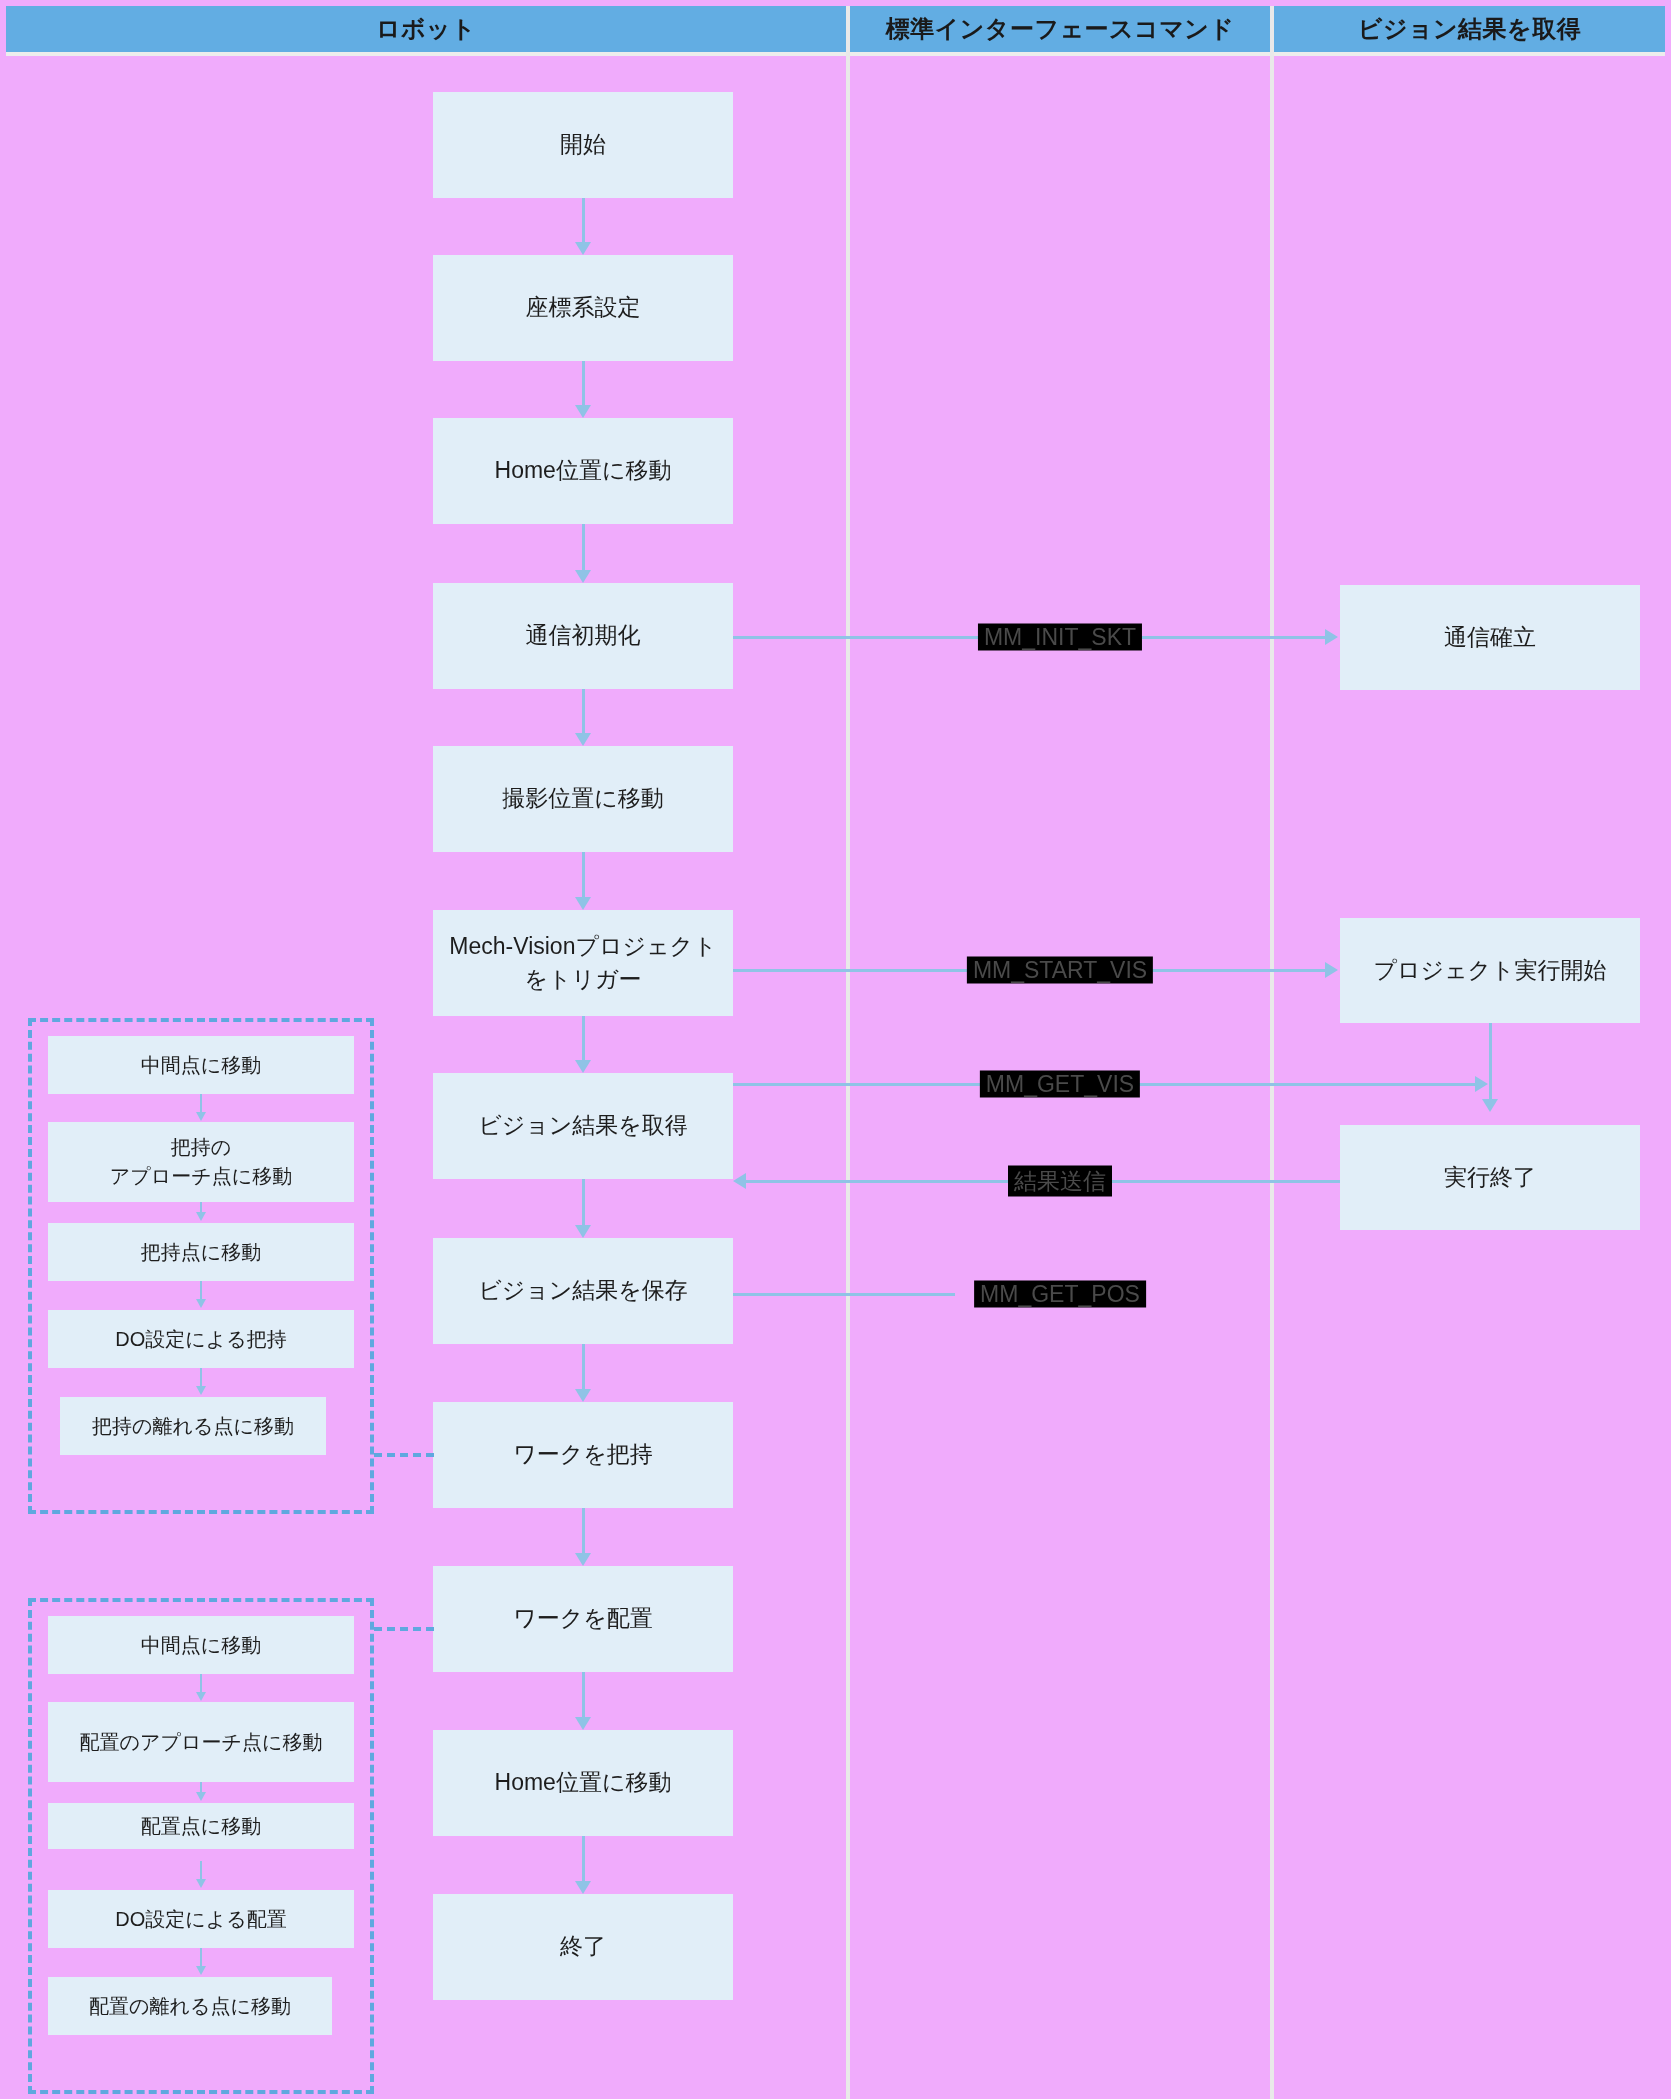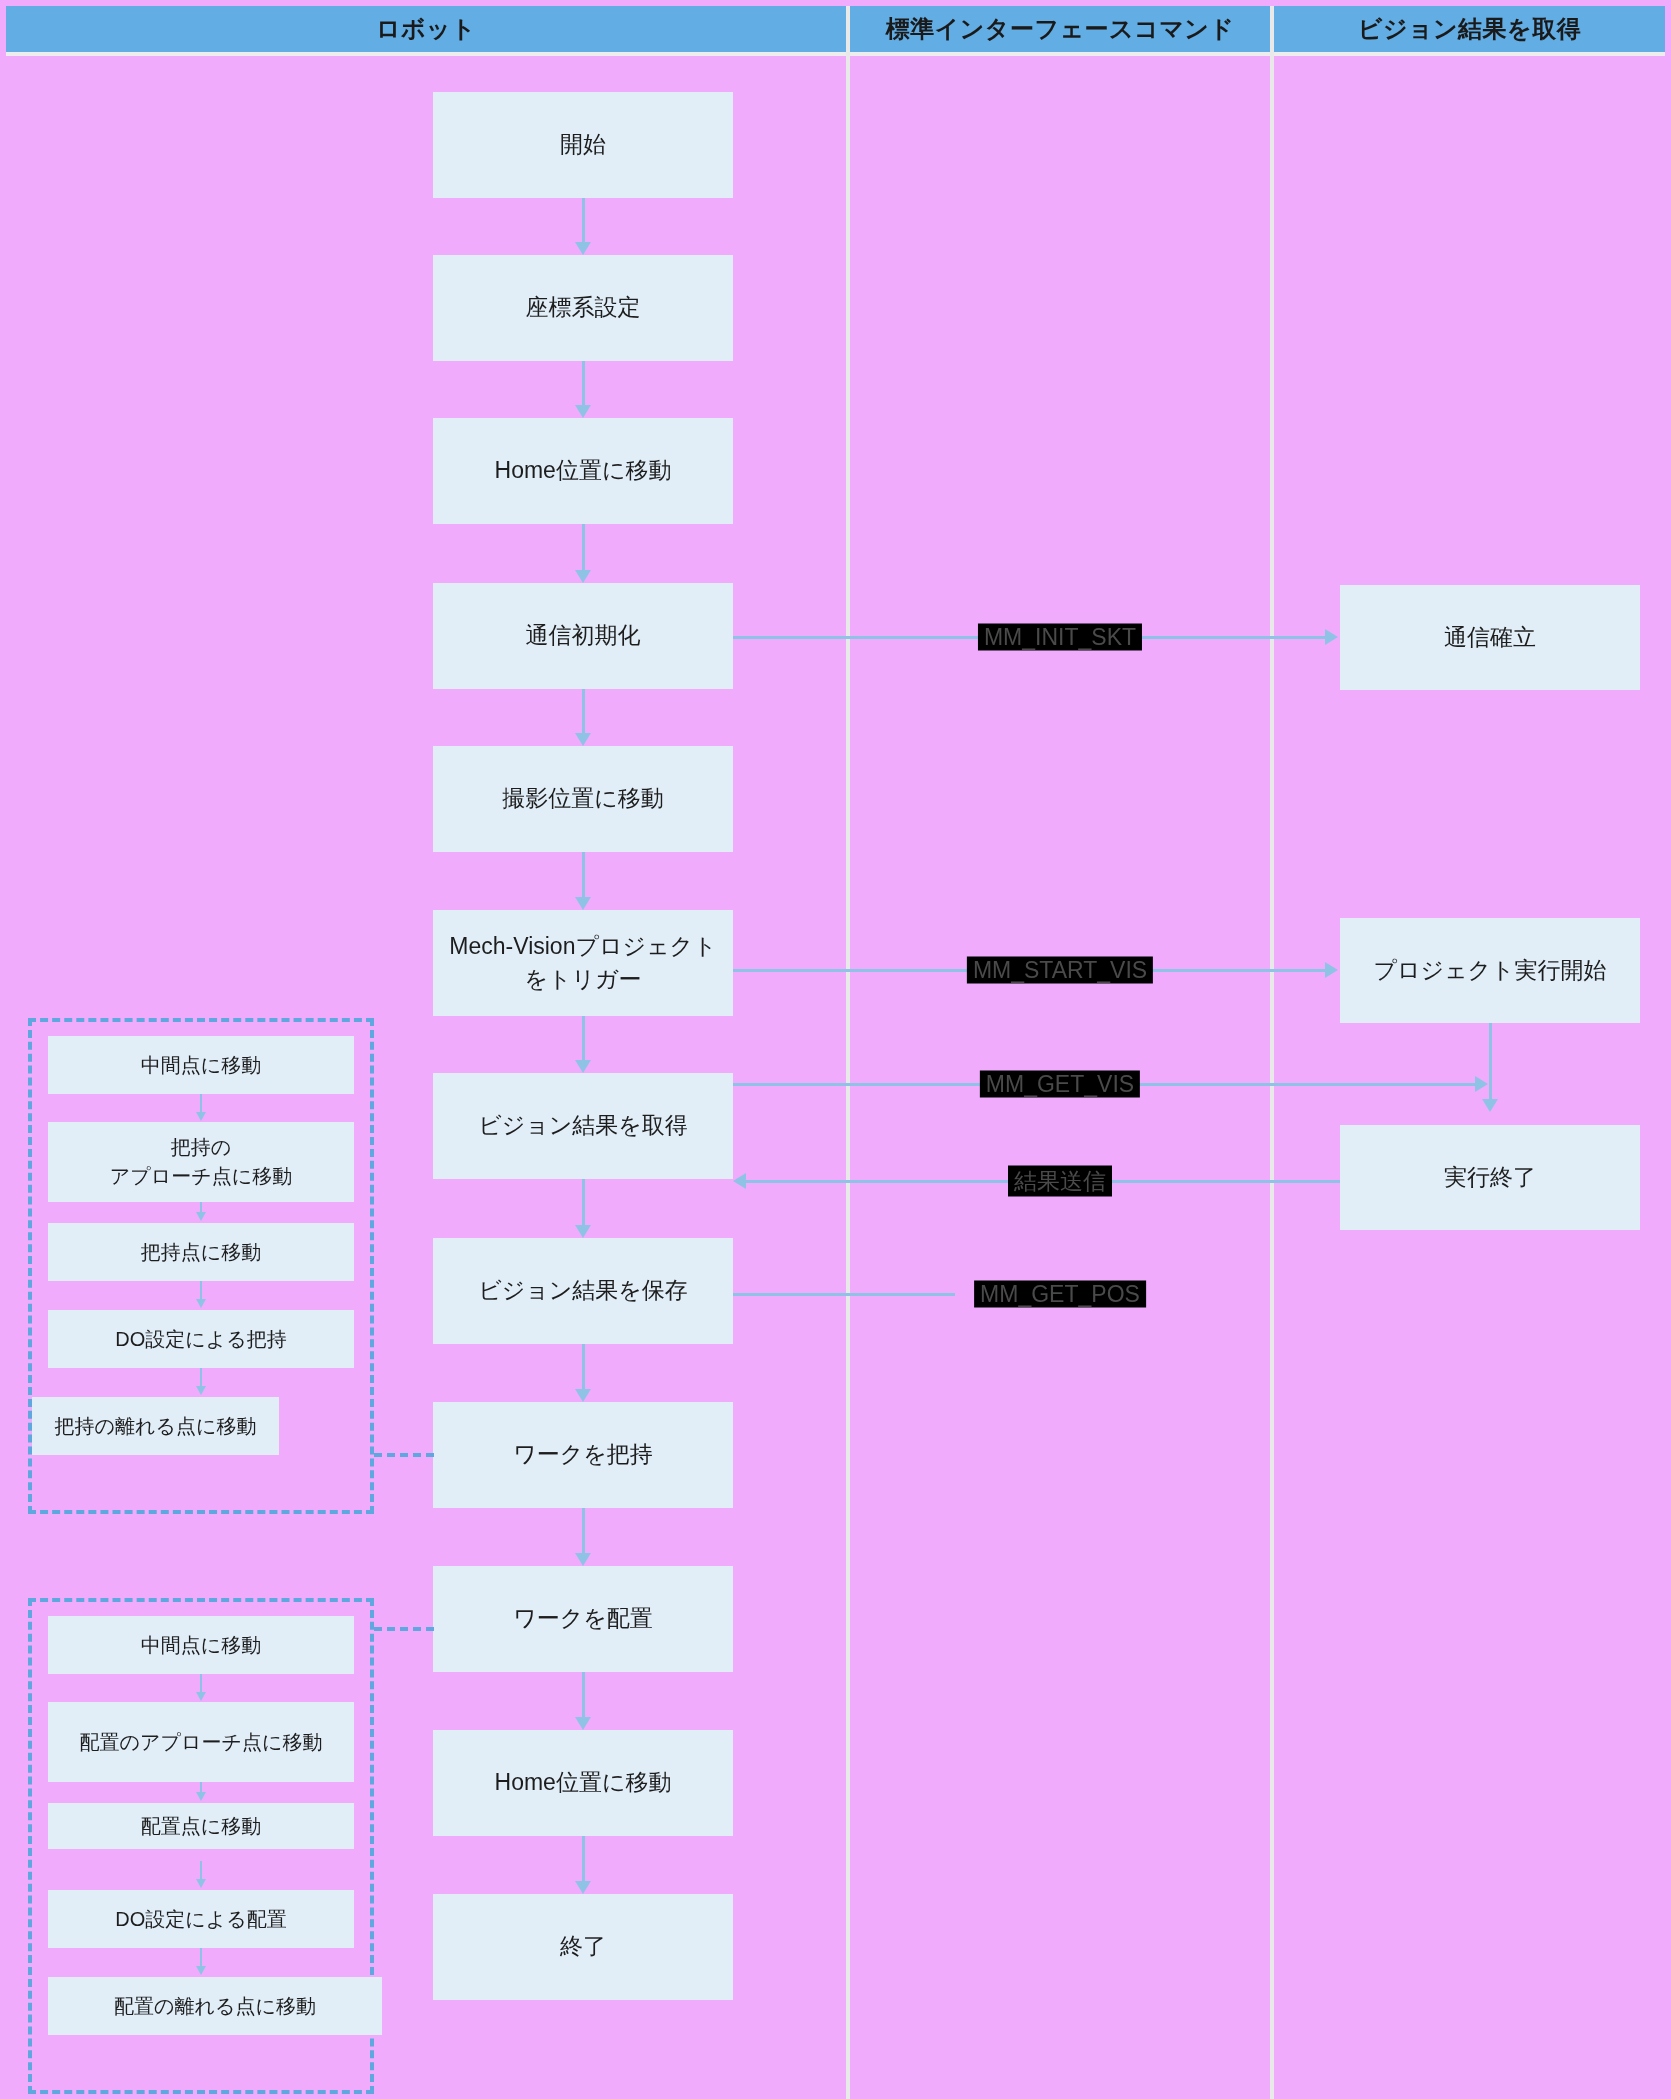--- a/index.html
+++ b/index.html
@@ -221,21 +221,21 @@
   </div>
   <div class="sub-vline" style="left:200px;top:1281px;height:22px;"></div>
   <div class="sub-arrow" style="left:196px;top:1299px;"></div>
 
   <div class="node tiny" style="left:48px;top:1310px;width:306px;height:58px;">
     <span>DO設定による把持</span>
   </div>
   <div class="sub-vline" style="left:200px;top:1368px;height:22px;"></div>
   <div class="sub-arrow" style="left:196px;top:1386px;"></div>
 
-  <div class="node tiny" style="left:32px;top:1397px;width:247px;height:58px;">
+  <div class="node tiny" style="left:60px;top:1397px;width:266px;height:58px;">
     <span>把持の離れる点に移動</span>
   </div>
 
   <div class="dash-link" style="left:374px;top:1453px;width:60px;"></div>
 
   <div class="group-box" style="left:28px;top:1598px;width:346px;height:496px;"></div>
 
   <div class="node tiny" style="left:48px;top:1616px;width:306px;height:58px;">
     <span>中間点に移動</span>
   </div>
@@ -254,19 +254,19 @@
   </div>
   <div class="sub-vline" style="left:200px;top:1861px;height:22px;"></div>
   <div class="sub-arrow" style="left:196px;top:1879px;"></div>
 
   <div class="node tiny" style="left:48px;top:1890px;width:306px;height:58px;">
     <span>DO設定による配置</span>
   </div>
   <div class="sub-vline" style="left:200px;top:1948px;height:22px;"></div>
   <div class="sub-arrow" style="left:196px;top:1966px;"></div>
 
-  <div class="node tiny" style="left:48px;top:1977px;width:334px;height:58px;text-align:center;">
+  <div class="node tiny" style="left:48px;top:1977px;width:284px;height:58px;text-align:center;">
     <span>配置の離れる点に移動</span>
   </div>
 
   <div class="dash-link" style="left:374px;top:1627px;width:60px;"></div>
 
 </div>
 
 </body></html>

